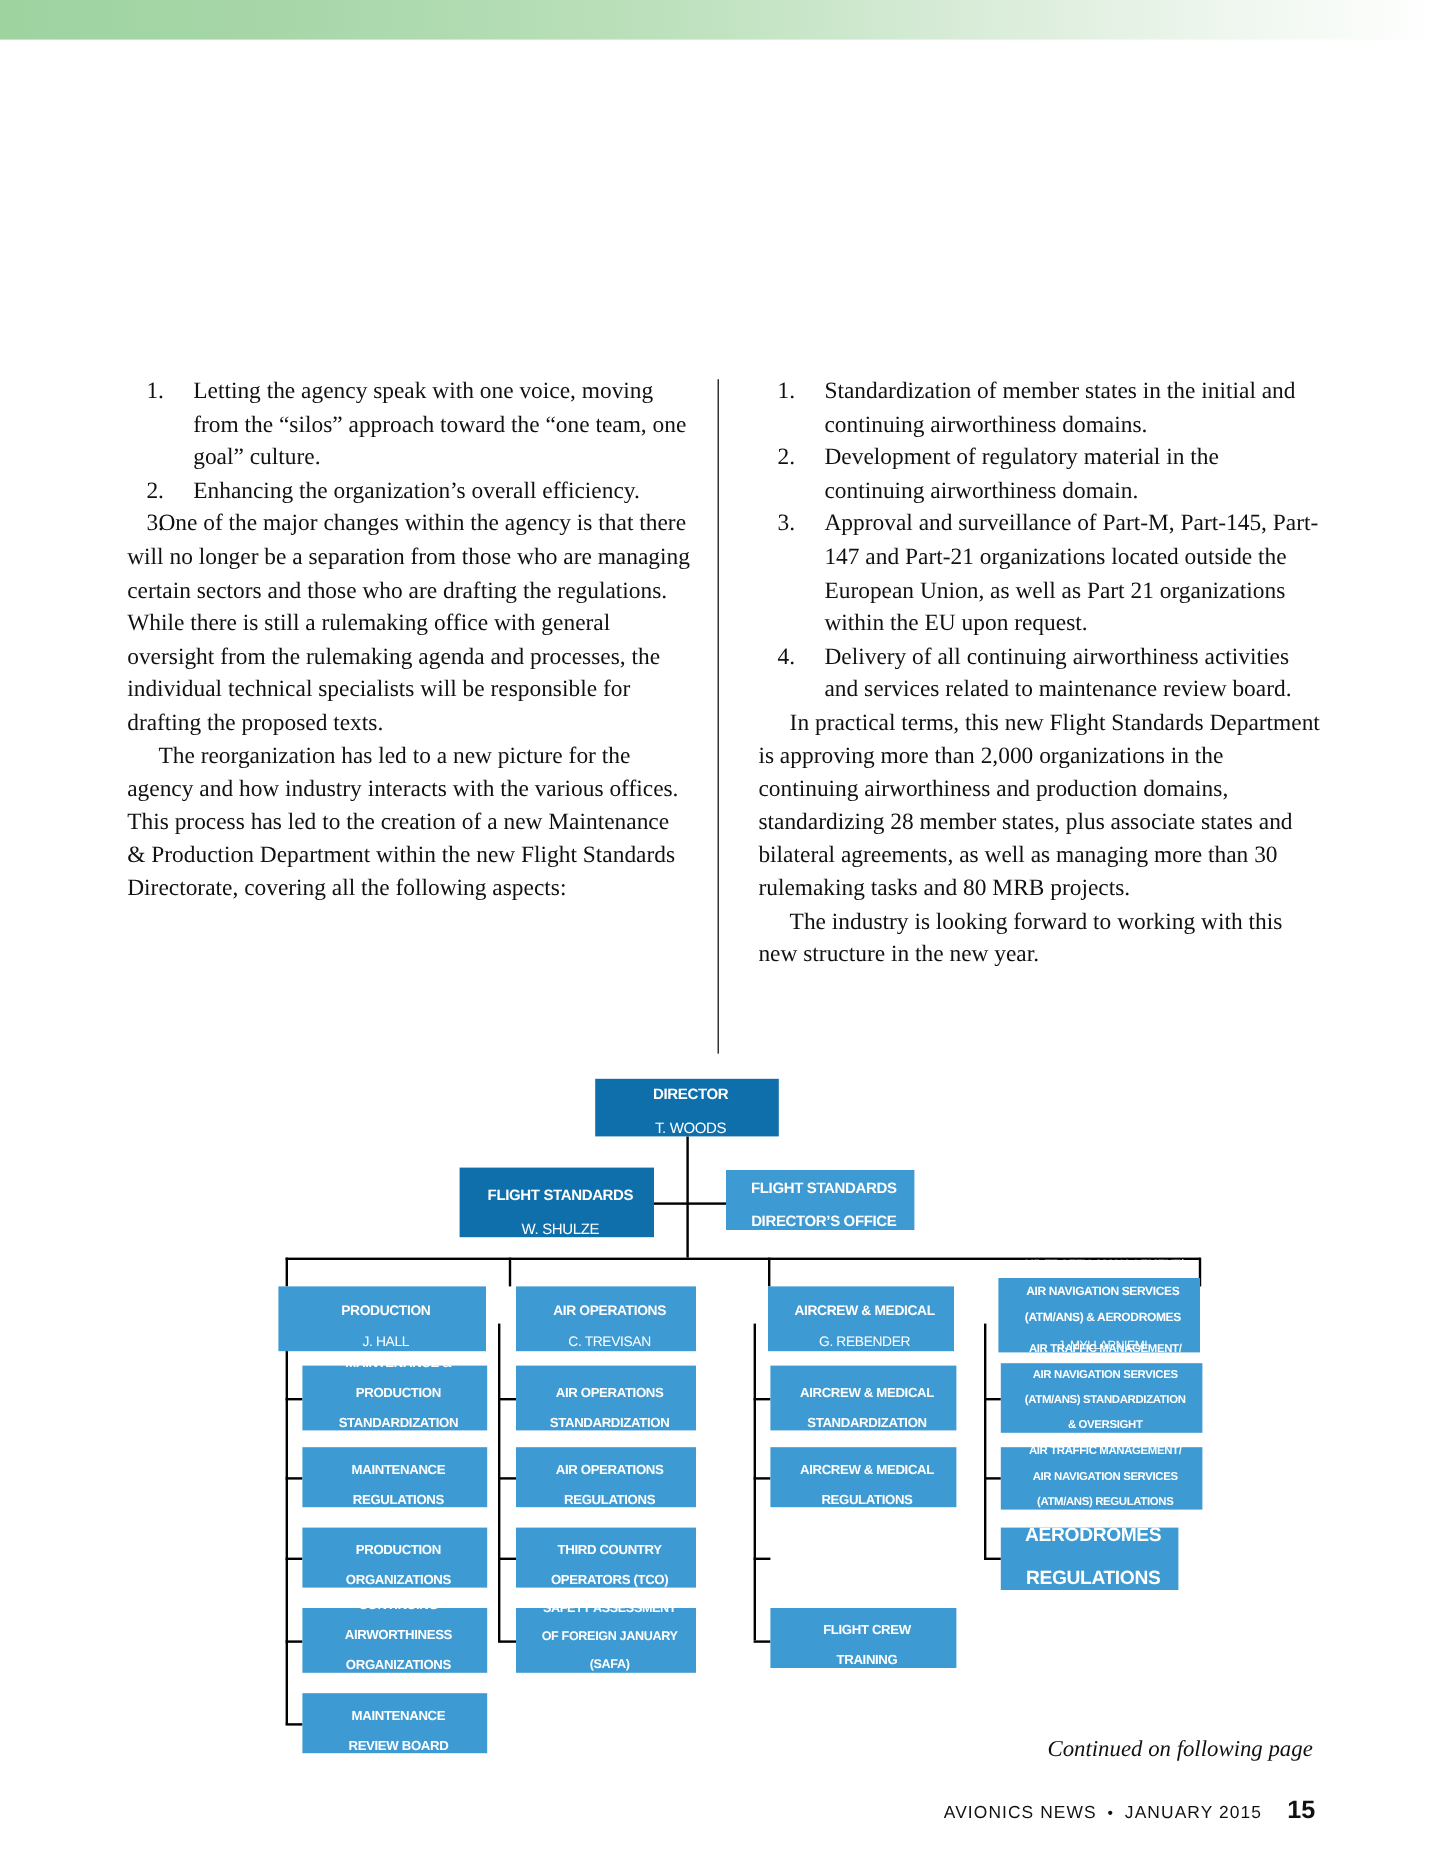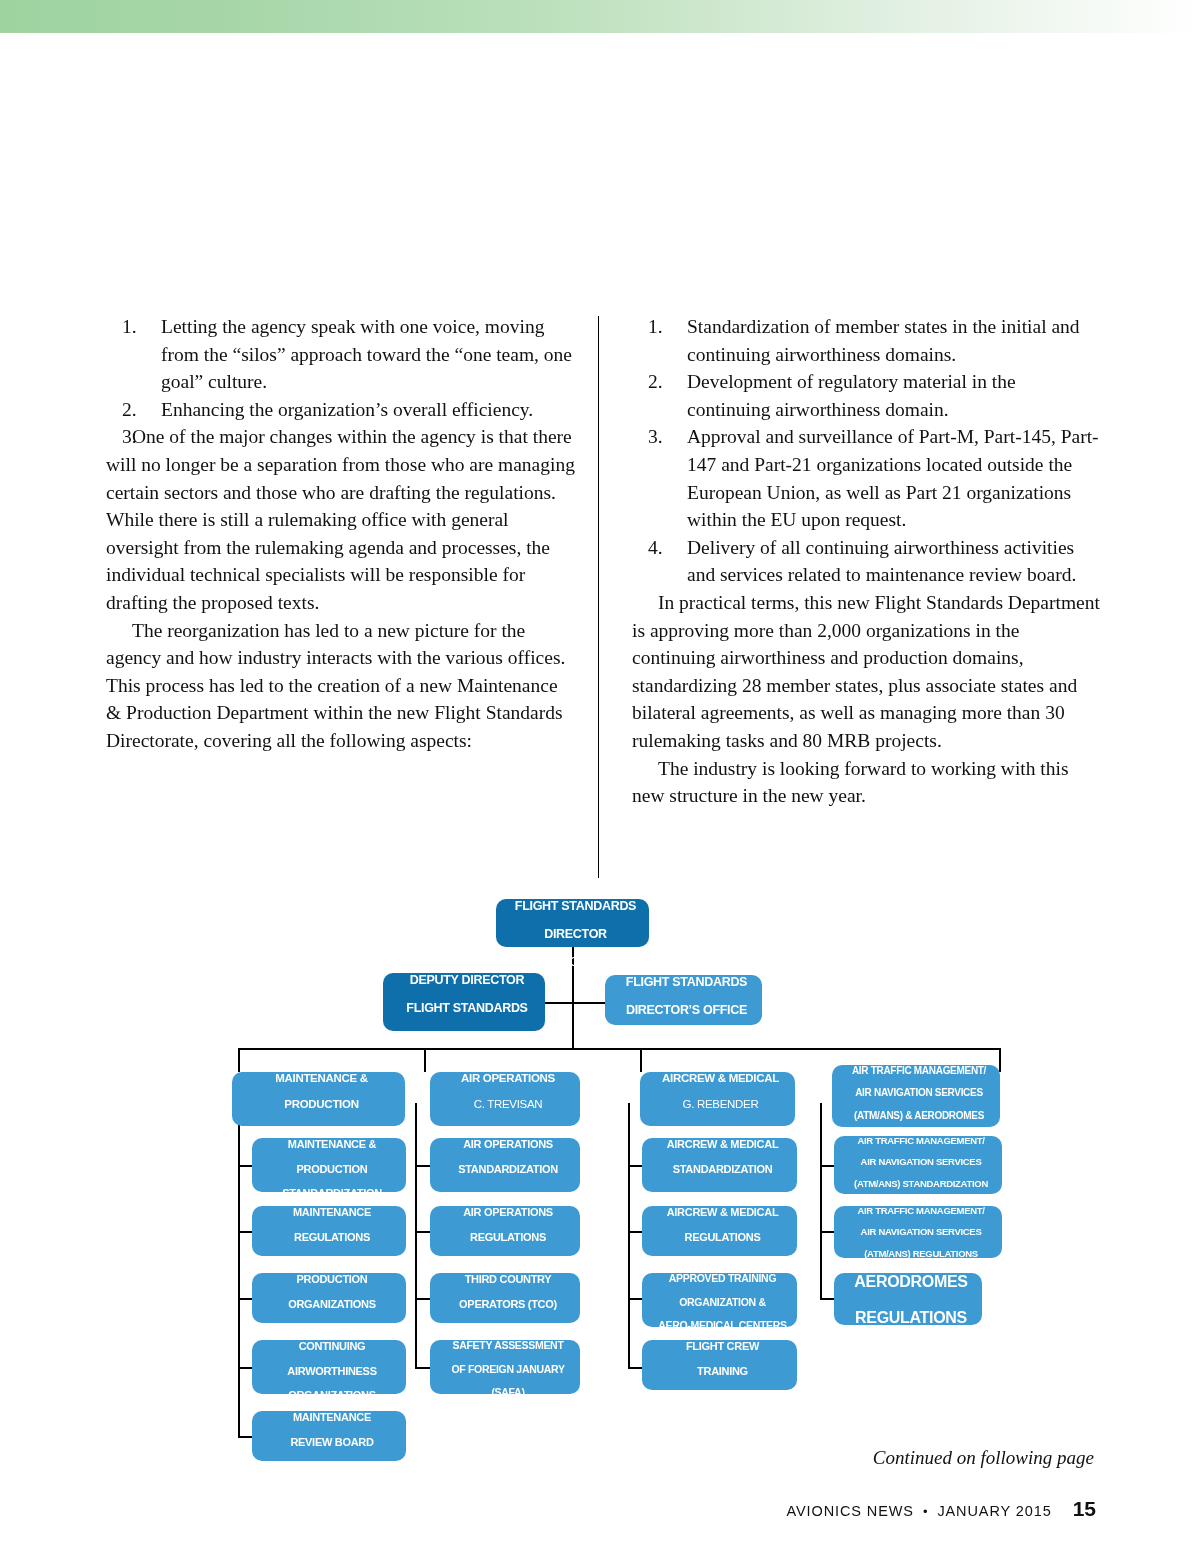--- a/index.html
+++ b/index.html
@@ -21,23 +21,22 @@
     position:relative;padding-left:55px;margin:0 0 0 0;
   }
   ol.numlist li .num{position:absolute;left:16px;top:0;width:34px;text-align:left;}
   p.para{margin:0;text-indent:26px;}
   
   .chart{position:absolute;left:0;top:880px;width:1200px;height:570px;}
   .box{
     position:absolute;box-sizing:border-box;
     color:#ffffff;font-family:"Liberation Sans", sans-serif;
     font-weight:bold;text-align:center;letter-spacing:-0.3px;
-    display:flex;align-items:flex-start;justify-content:center;
+    display:flex;align-items:flex-end;justify-content:center;
     line-height:1.12;
-    border-radius:10px;
   }
   .box span{display:block;width:100%;padding:0 3px;}
   .dark{background:#0f6fab;}
   .light{background:#3d9ad2;}
   .nm{font-weight:normal;}
   .ln{position:absolute;background:#000;}
   .vln{width:1.6px;}
   .hln{height:1.6px;}
   
   .contd{
@@ -220,27 +219,20 @@
       <span>AIRCREW &amp; MEDICAL</span><br>
       <span>STANDARDIZATION</span>
     </span>
   </div>
   <div class="box light" style="left:642px;top:326px;width:155px;height:50px;font-size:11px;">
     <span>
       <span>AIRCREW &amp; MEDICAL</span><br>
       <span>REGULATIONS</span>
     </span>
   </div>
-  <div class="box light" style="left:642px;top:393px;width:155px;height:54px;font-size:10.5px;">
-    <span>
-      <span>APPROVED TRAINING</span><br>
-      <span>ORGANIZATION &amp;</span><br>
-      <span>AERO-MEDICAL CENTERS</span>
-    </span>
-  </div>
   <div class="box light" style="left:642px;top:460px;width:155px;height:50px;font-size:11px;">
     <span>
       <span>FLIGHT CREW</span><br>
       <span>TRAINING</span>
     </span>
   </div>
 
   <div class="box light" style="left:832px;top:185px;width:168px;height:62px;font-size:10px;">
     <span>
       <span>AIR TRAFFIC MANAGEMENT/</span><br>

